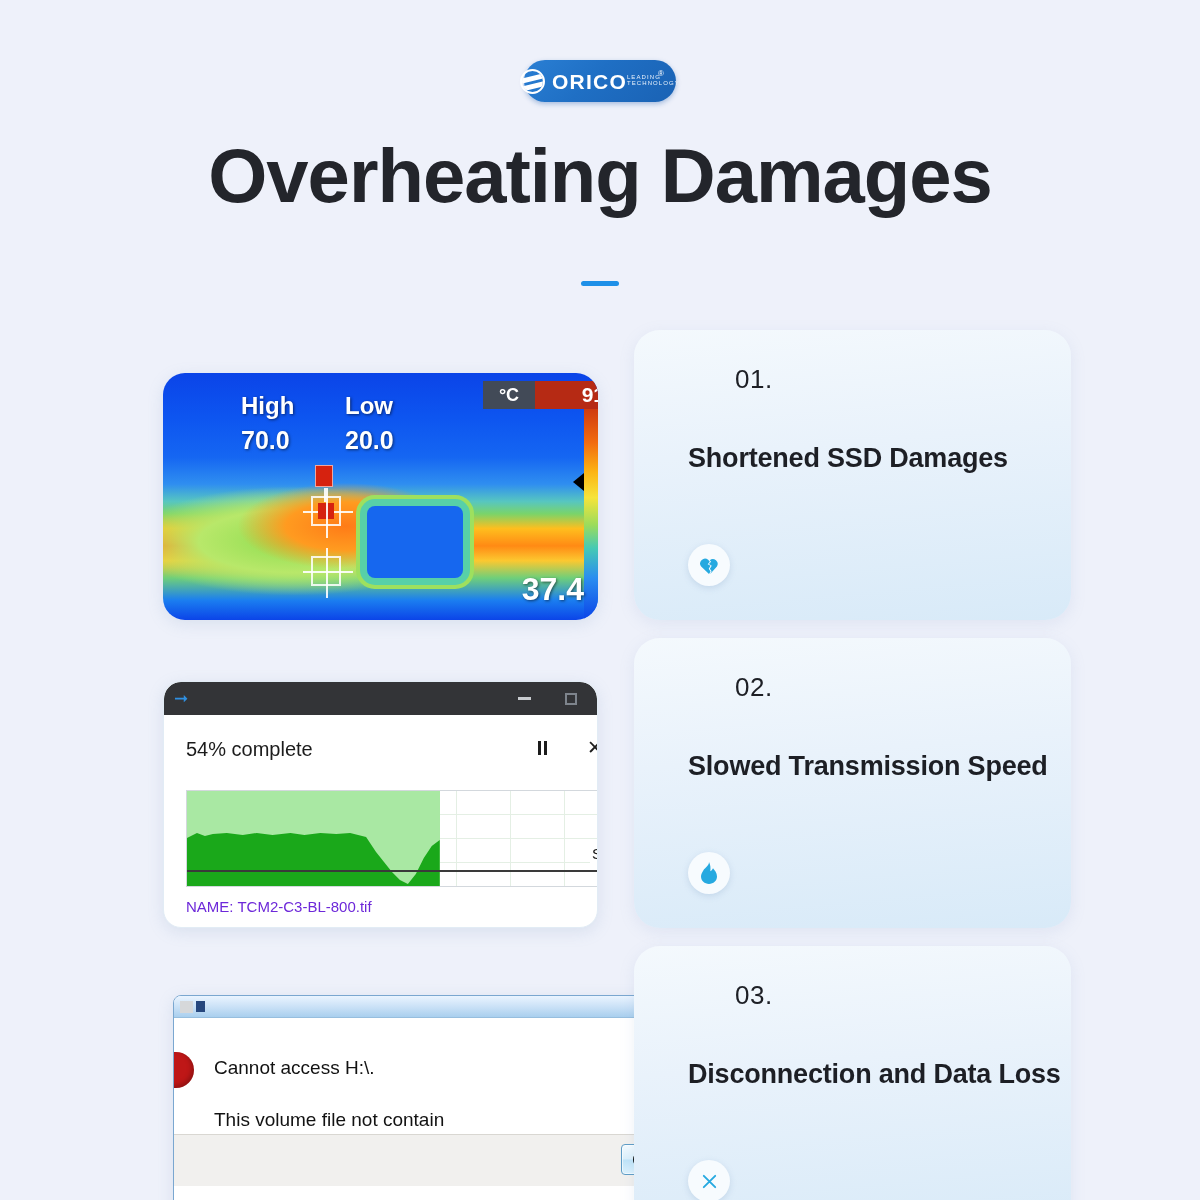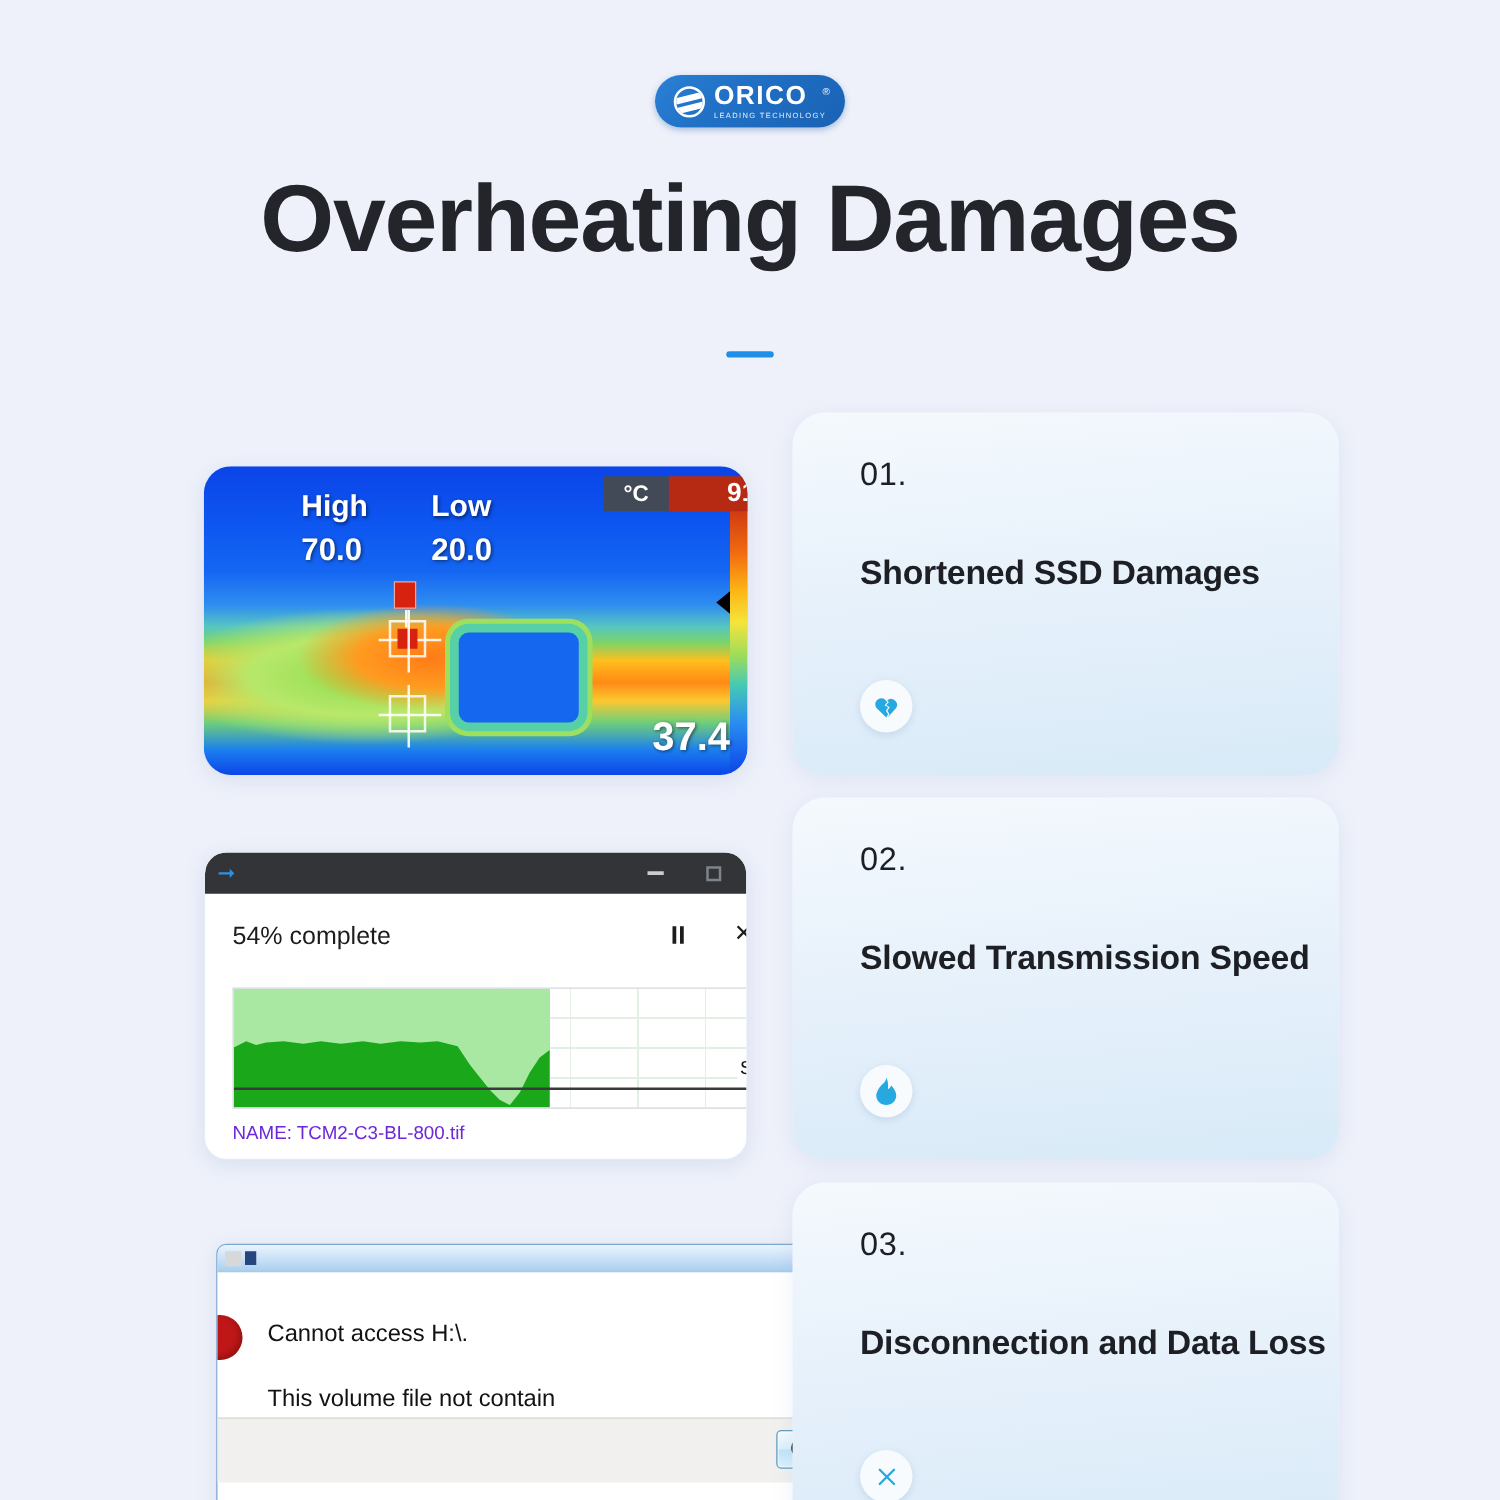--- a/index.html
+++ b/index.html
@@ -42,21 +42,21 @@
     left: -3px; top: 5px; width: 27px; height: 5px;
     background: #fff; border-radius: 3px;
     transform: rotate(-14deg);
   }
   .logo-globe::after {
     content: ""; position: absolute;
     left: -3px; top: 13px; width: 27px; height: 5px;
     background: #fff; border-radius: 3px;
     transform: rotate(-14deg);
   }
-  .logo-text { display: flex; flex-direction: column; align-items: flex-start; line-height: 1; }
+  .logo-text { display: flex; align-items: flex-start; line-height: 1; }
   .logo-name {
     color: #fff; font-size: 21px; font-weight: bold; letter-spacing: 1.2px;
   }
   .logo-tag {
     color: #e8f1fb; font-size: 6px; letter-spacing: 1.1px; margin-top: 3px;
   }
   .logo-reg {
     color: #fff; font-size: 8px; position: absolute; top: 9px; right: 12px;
   }
 
@@ -89,20 +89,21 @@
     width: 437px; flex: none;
     border-radius: 26px;
     background: linear-gradient(175deg, #f4f9fd 0%, #e9f2fb 40%, #d8eaf8 100%);
     box-shadow: 0 4px 16px rgba(120,150,190,.13);
     padding: 34px 0 0 54px;
     position: relative;
   }
   .card-num {
     font-size: 26px; color: #1d1f25; font-weight: normal;
     letter-spacing: .5px;
+    margin-left: 47px;
   }
   .card-title {
     font-size: 27px; font-weight: bold; color: #1d1f25;
     margin-top: 48px; letter-spacing: -.2px;
   }
   .card-icon {
     position: absolute; left: 54px; bottom: 34px;
     width: 42px; height: 42px; border-radius: 50%;
     background: #f7fbfe;
     box-shadow: 0 2px 6px rgba(120,150,190,.25);

